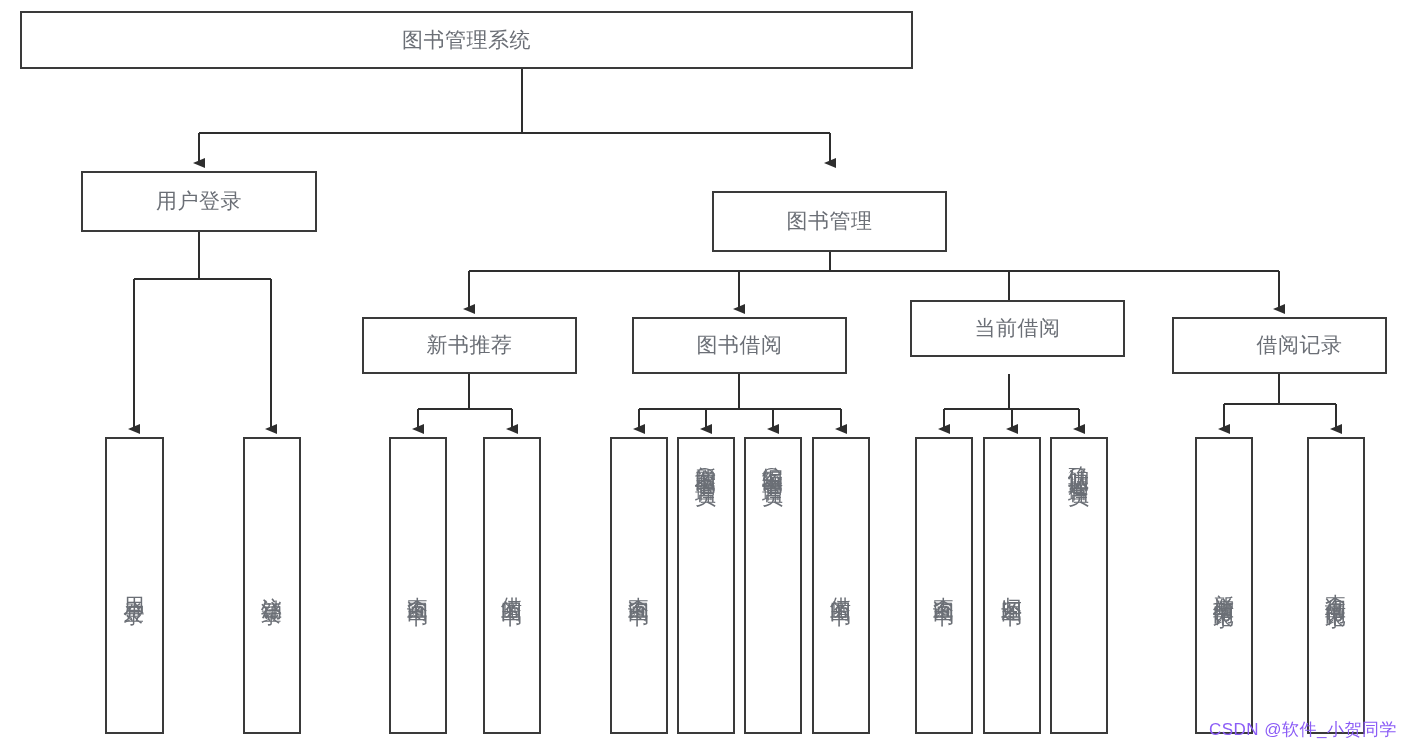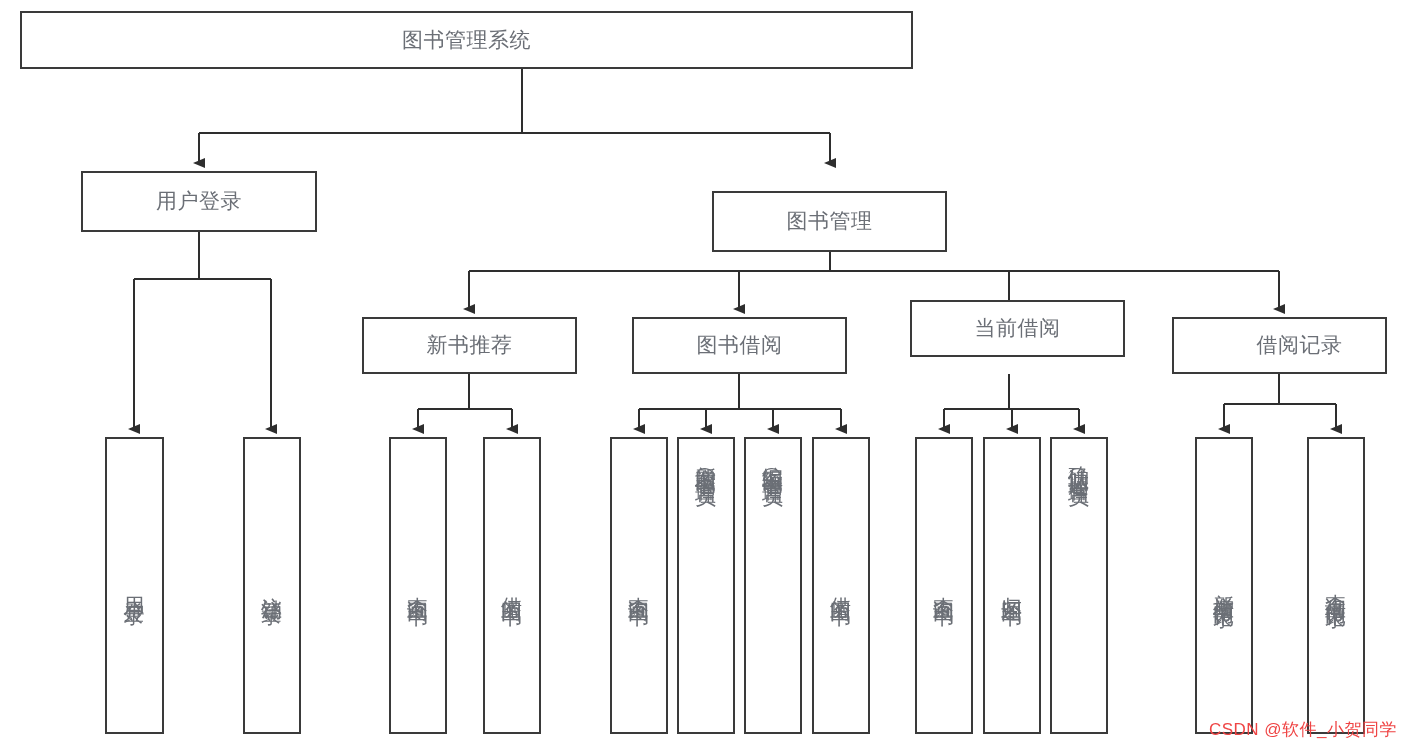--- a/index.html
+++ b/index.html
@@ -61,21 +61,21 @@
   }
   .node.vert.center {
     align-items: center;
     padding-top: 0;
   }
   #watermark {
     position: absolute;
     right: 8px;
     bottom: 6px;
     font-size: 17px;
-    color: #ef4444;
+    color: #8b5cf6;
     letter-spacing: 0.5px;
     white-space: nowrap;
   }
 </style>
 </head>
 <body>
 
 <div id="canvas">
 
   <svg id="wires" viewBox="0 0 1405 747" xmlns="http://www.w3.org/2000/svg">

